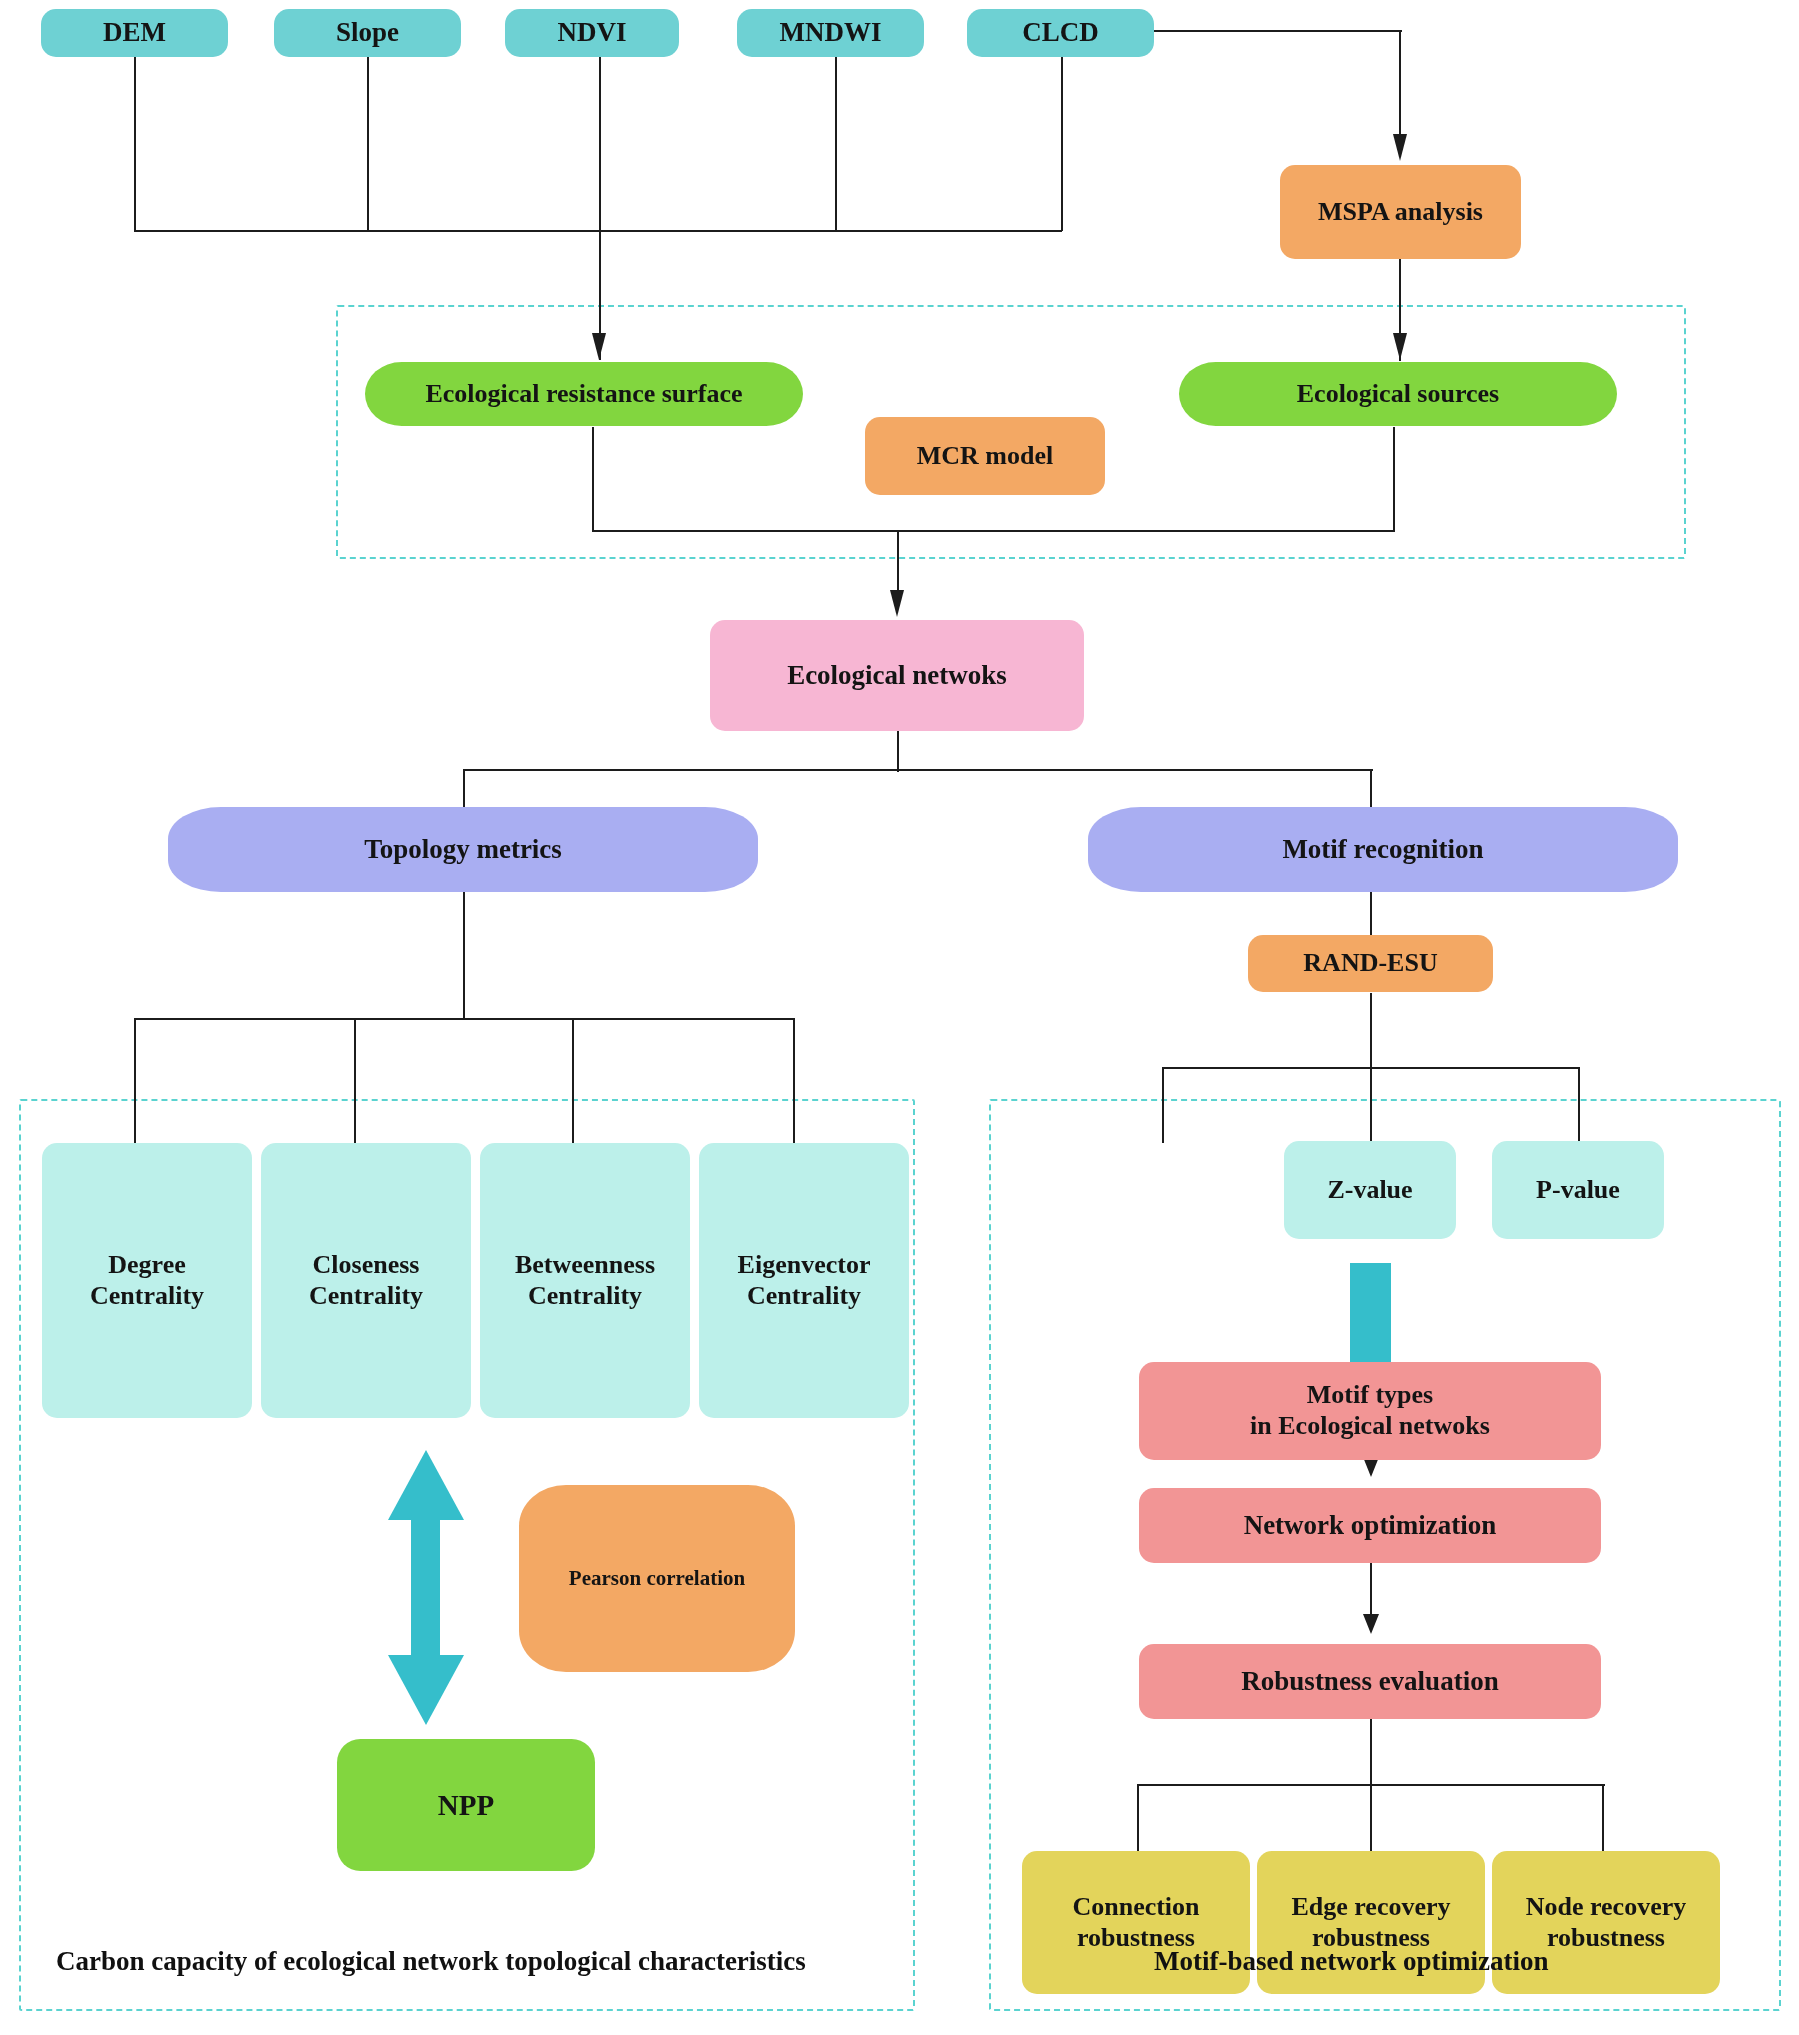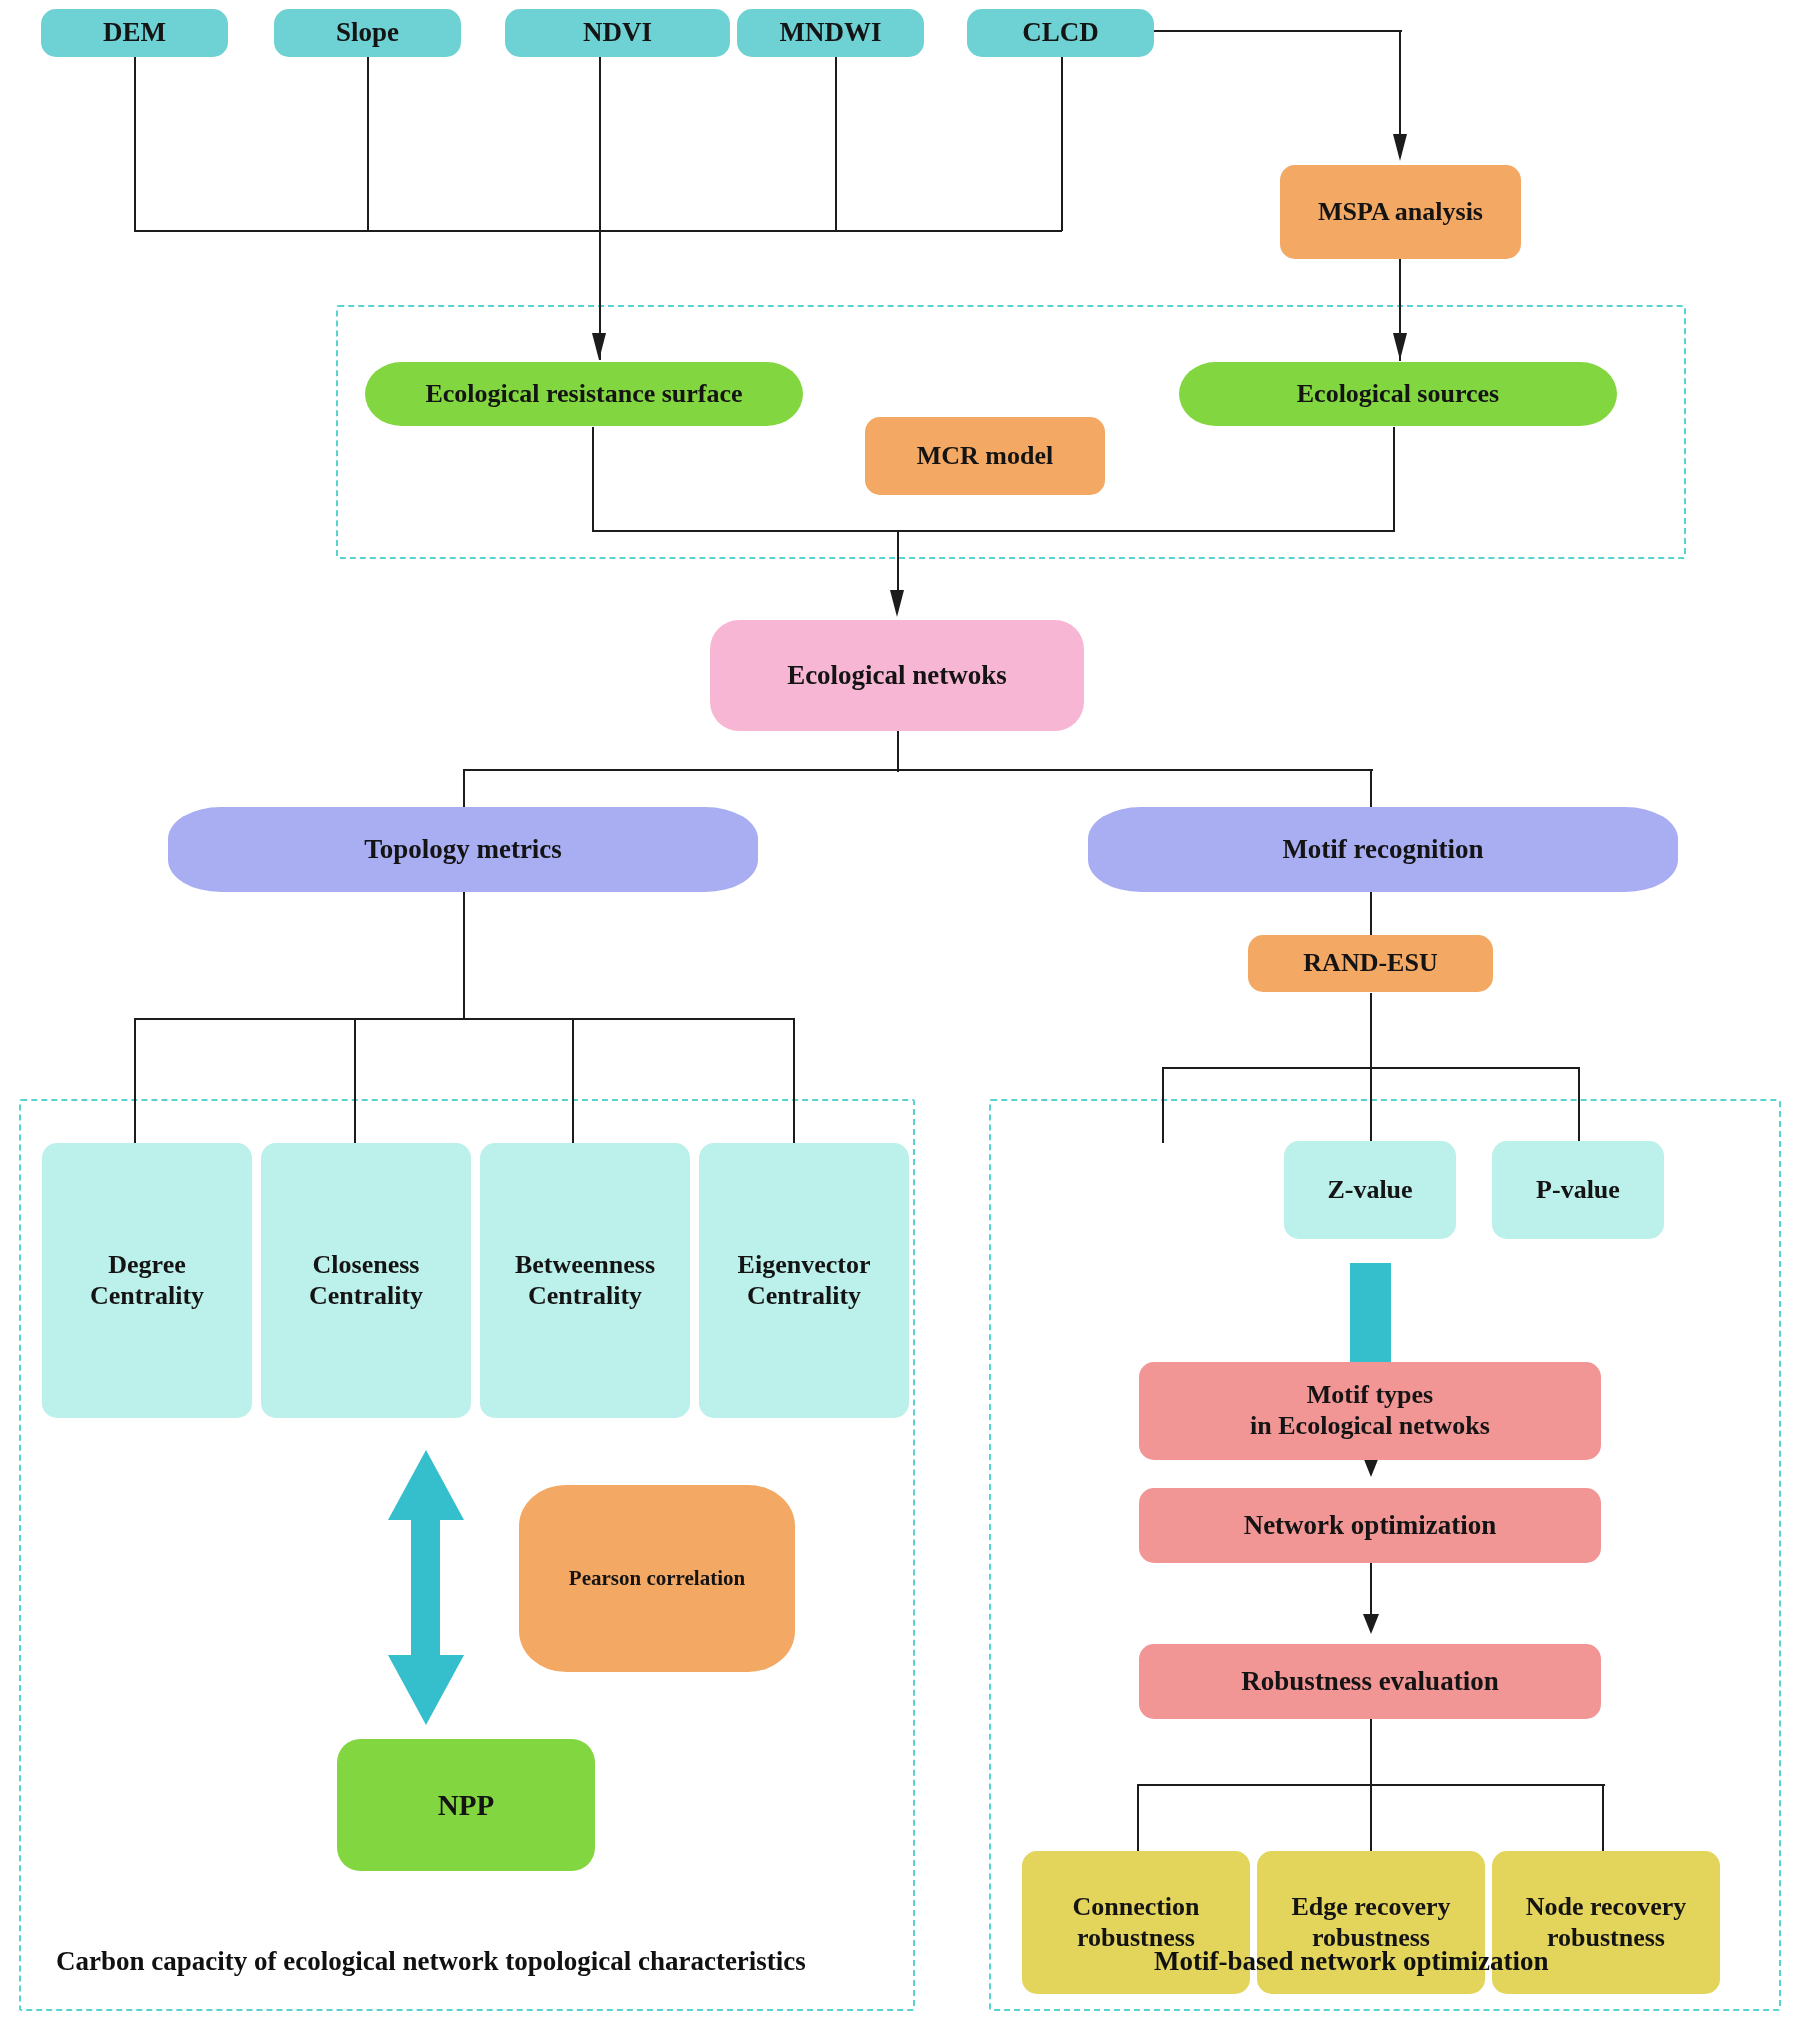--- a/index.html
+++ b/index.html
@@ -160,21 +160,21 @@
     <div class="ba-shaft" style="left:32px; top:0; width:41px; height:126px;"></div>
     <div class="ba-head" style="left:0; bottom:11.7px; border-left:53px solid transparent; border-right:53px solid transparent; border-top:70px solid #35BECB;"></div>
   </div>
 
   <div class="node c-teal r-sm" style="left:41px; top:9.4px; width:187px; height:48px; font-size:27px;">
     <span>DEM</span>
   </div>
   <div class="node c-teal r-sm" style="left:274px; top:9.4px; width:187px; height:48px; font-size:27px;">
     <span>Slope</span>
   </div>
-  <div class="node c-teal r-sm" style="left:505px; top:9.4px; width:225px; height:48px; font-size:27px;">
+  <div class="node c-teal r-sm" style="left:505px; top:9.4px; width:174px; height:48px; font-size:27px;">
     <span>NDVI</span>
   </div>
   <div class="node c-teal r-sm" style="left:737px; top:9.4px; width:187px; height:48px; font-size:27px;">
     <span>MNDWI</span>
   </div>
   <div class="node c-teal r-sm" style="left:967px; top:9.4px; width:187px; height:48px; font-size:27px;">
     <span>CLCD</span>
   </div>
 
   <div class="node c-orange r-sm" style="left:1280px; top:165px; width:241px; height:94px; font-size:26px;">
@@ -186,21 +186,21 @@
   </div>
 
   <div class="node c-green r-pill" style="left:1179px; top:362px; width:438px; height:64px; font-size:26px;">
     <span>Ecological sources</span>
   </div>
 
   <div class="node c-orange r-sm" style="left:865px; top:417px; width:240px; height:78px; font-size:26px;">
     <span>MCR model</span>
   </div>
 
-  <div class="node c-pink r-sm" style="left:710px; top:620px; width:374px; height:111px; font-size:27px;border-radius:29px;">
+  <div class="node c-pink r-sm" style="left:710px; top:620px; width:374px; height:111px; font-size:27px;">
     <span>Ecological netwoks</span>
   </div>
 
   <div class="node c-purple r-cap" style="left:168px; top:807px; width:590px; height:85px; font-size:27px;">
     <span>Topology metrics</span>
   </div>
   <div class="node c-purple r-cap" style="left:1088px; top:807px; width:590px; height:85px; font-size:27px;">
     <span>Motif recognition</span>
   </div>
 

